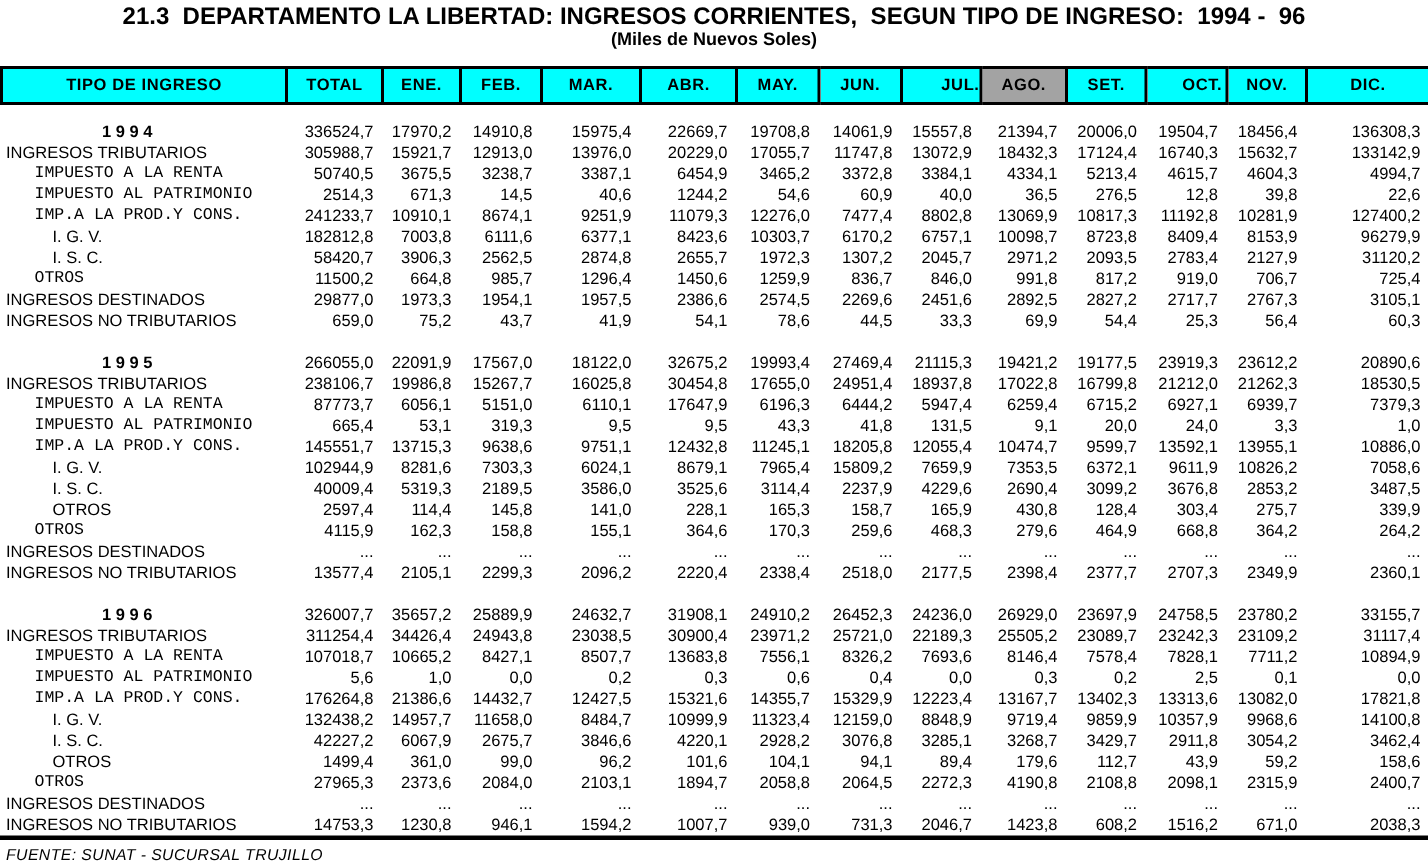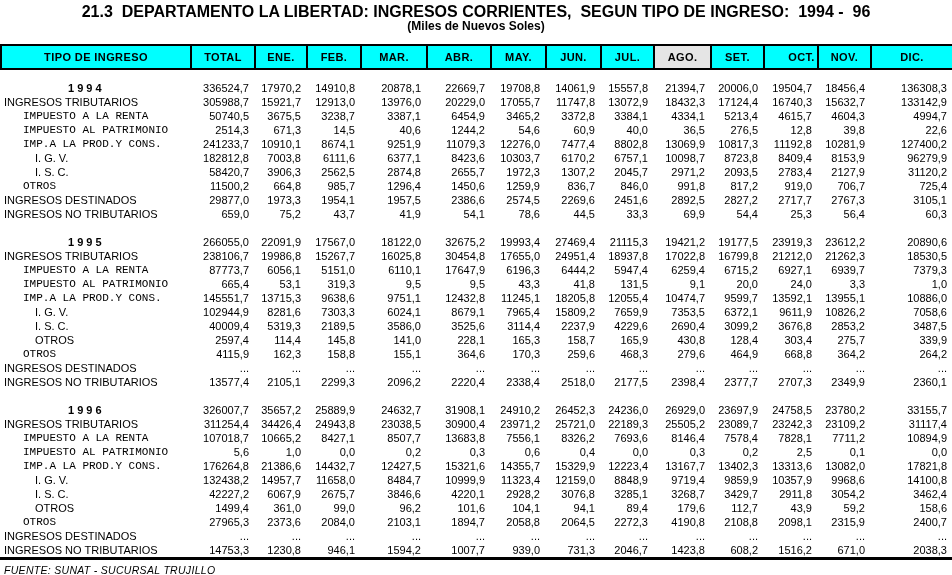--- a/index.html
+++ b/index.html
@@ -49,38 +49,38 @@
     <thead>
       <tr>
           <th style="background: rgb(0, 255, 255); margin-left: 24px;">TIPO DE INGRESO</th>
           <th style="background: rgb(0, 255, 255);">TOTAL</th>
           <th style="background: rgb(0, 255, 255);">ENE.</th>
           <th style="background: rgb(0, 255, 255);">FEB.</th>
           <th style="background: rgb(0, 255, 255);">MAR.</th>
           <th style="background: rgb(0, 255, 255);">ABR.</th>
           <th style="background: rgb(0, 255, 255);">MAY.</th>
           <th style="background: rgb(0, 255, 255);">JUN.</th>
-          <th style="background: rgb(0, 255, 255);">JUL.</th>
-          <th style="background: #e5e5e5; margin-left: 43px;">AGO.</th>
+          <th style="background: rgb(0, 255, 255); text-align: right;">JUL.</th>
+          <th style="background: #a3a3a3; margin-left: 43px;">AGO.</th>
           <th style="background: rgb(0, 255, 255);">SET.</th>
           <th style="background: rgb(0, 255, 255); padding-left: 21px;">OCT.</th>
           <th style="background: rgb(0, 255, 255);">NOV.</th>
           <th style="background: rgb(0, 255, 255);">DIC.</th>
         </tr>
     </thead>
     <tbody>
         <tr class="spacer sm">
           <td colspan="14"></td>
         </tr>
         <tr class="year-row">
           <td class="label year-label">1 9 9 4</td>
           <td class="num">336524,7</td>
           <td class="num">17970,2</td>
           <td class="num">14910,8</td>
-          <td class="num">20878,1</td>
+          <td class="num">15975,4</td>
           <td class="num">22669,7</td>
           <td class="num">19708,8</td>
           <td class="num">14061,9</td>
           <td class="num">15557,8</td>
           <td class="num">21394,7</td>
           <td class="num">20006,0</td>
           <td class="num">19504,7</td>
           <td class="num">18456,4</td>
           <td class="num">136308,3</td>
         </tr>

